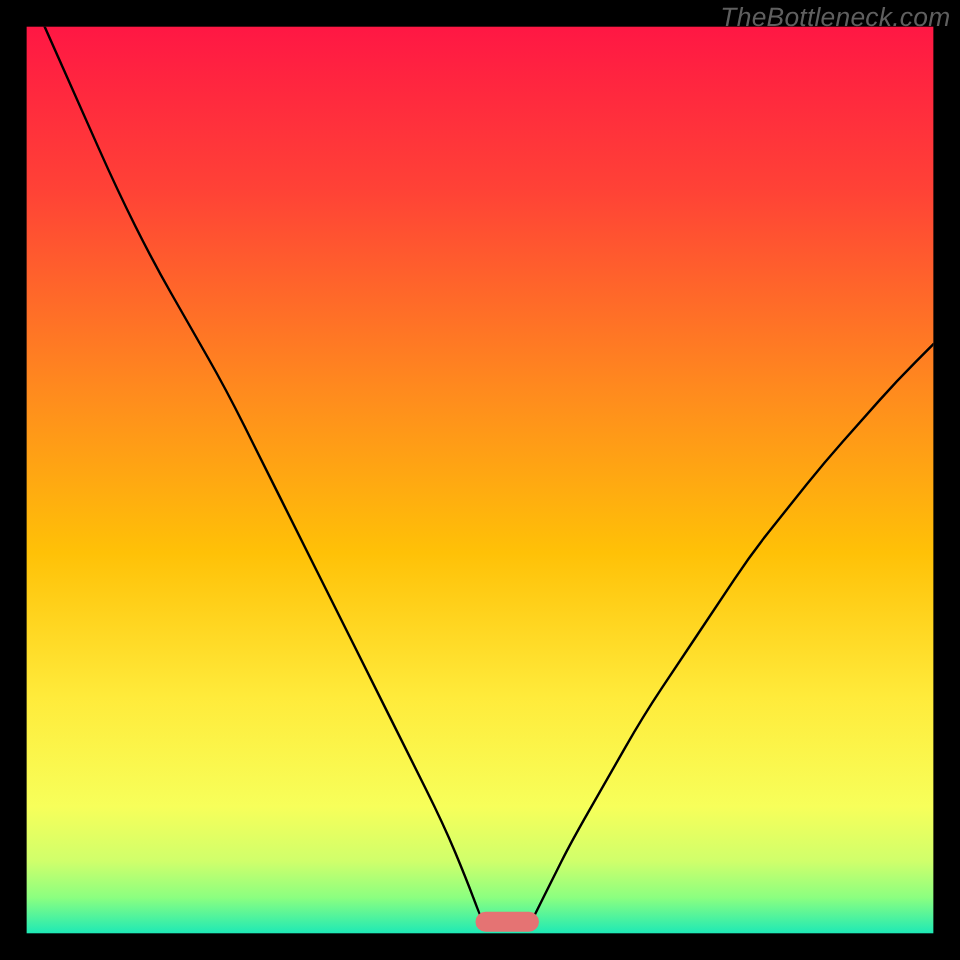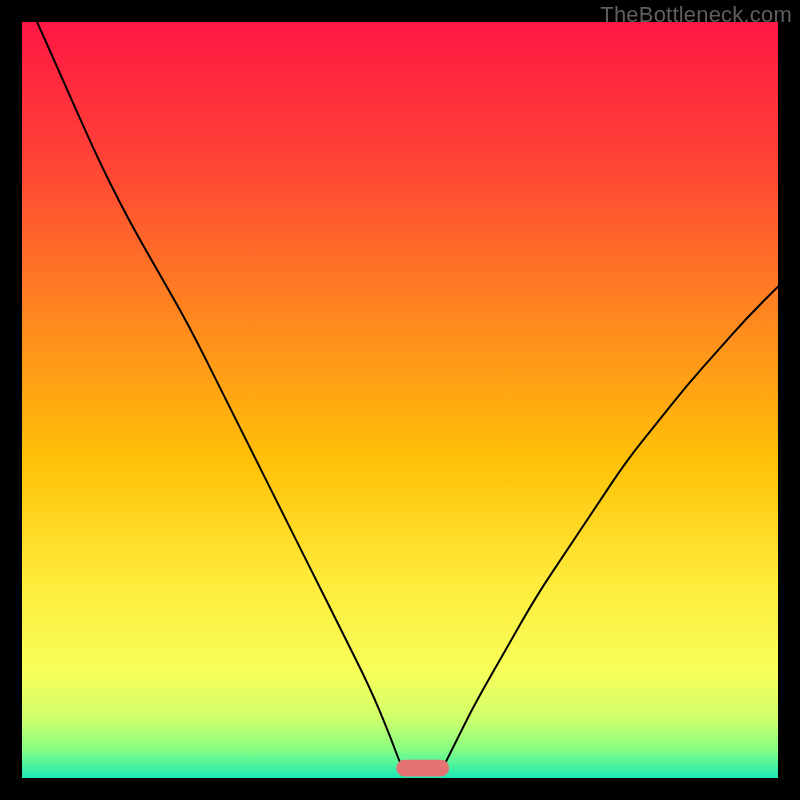--- a/index.html
+++ b/index.html
@@ -27,20 +27,21 @@
   .watermark {
     position: absolute;
     top: 2px;
     right: 8px;
     color: #5f5f5f;
     font-size: 22px;
     font-weight: 500;
     letter-spacing: 0.2px;
     z-index: 20;
     user-select: none;
+    font-style: italic;
   }
   svg {
     display: block;
   }
 </style>
 </head>
 <body>
 
 <div class="frame">
   <div class="watermark">TheBottleneck.com</div>

